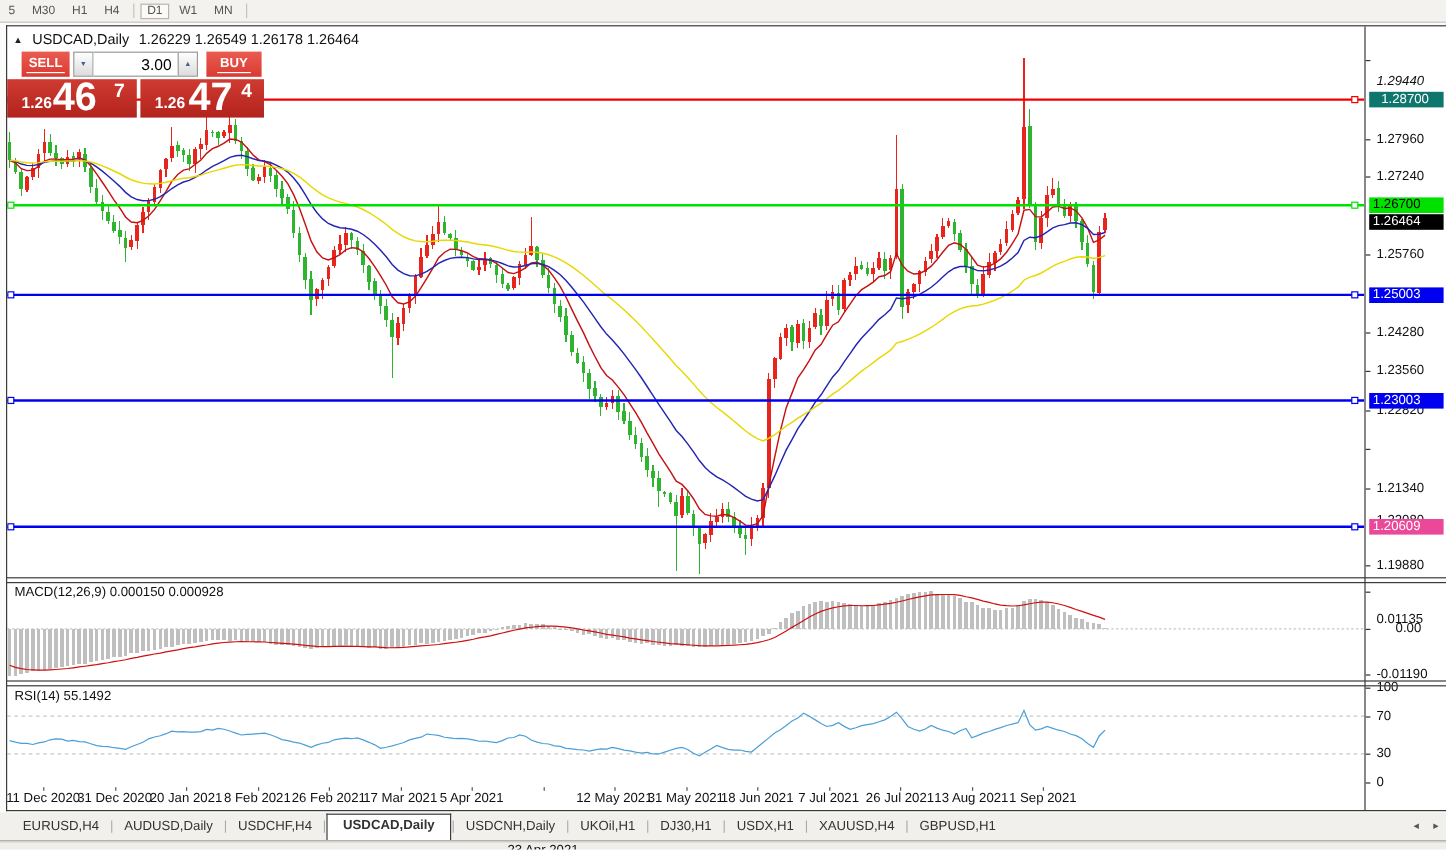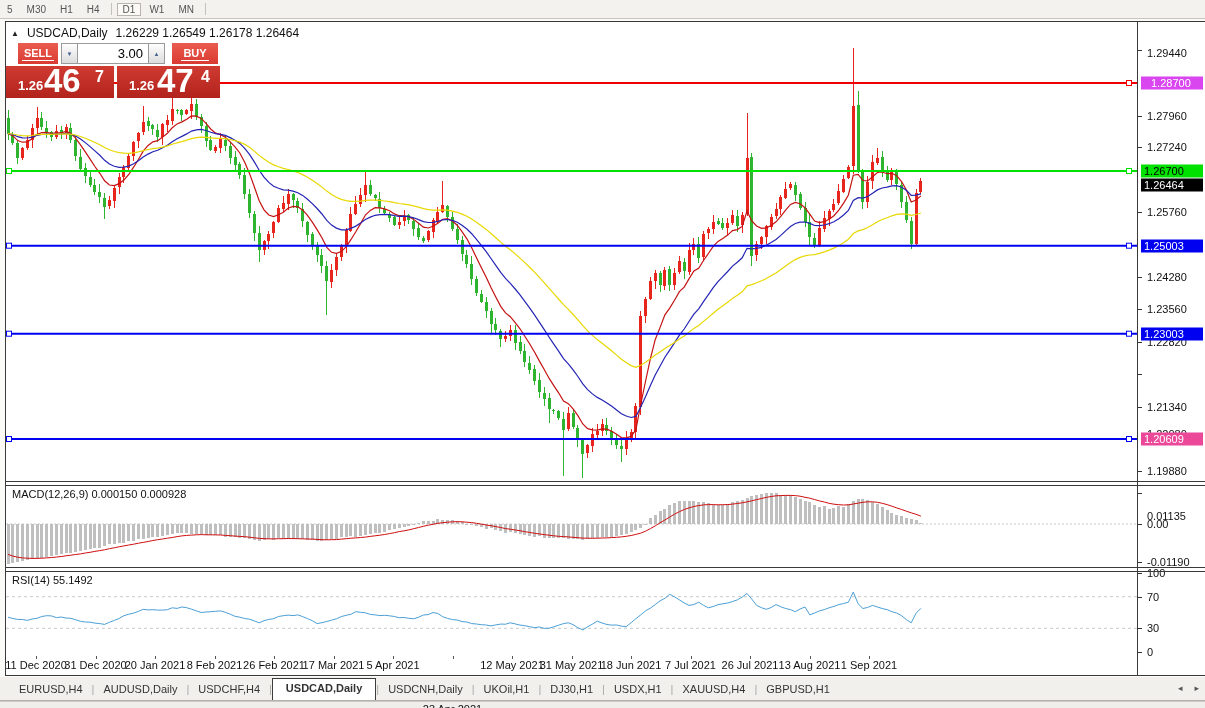--- a/index.html
+++ b/index.html
@@ -682,21 +682,21 @@
         <rect x="919.4" y="523.3" width="3" height="1.0" fill="#bfbfbf"></rect>
       </g>
       <polyline points="8.0,554.4 12.8,556.1 17.7,557.2 22.5,557.9 27.3,558.2 32.1,558.4 37.0,558.4 41.8,558.2 46.6,557.9 51.5,557.5 56.3,557.1 61.1,556.5 66.0,555.8 70.8,555.2 75.6,554.5 80.5,553.9 85.3,553.0 90.1,552.3 94.9,551.4 99.8,550.6 104.6,549.8 109.4,548.7 114.3,547.8 119.1,546.8 123.9,545.9 128.8,545.0 133.6,544.2 138.4,543.2 143.2,542.4 148.1,541.5 152.9,540.5 157.7,539.7 162.6,539.0 167.4,538.2 172.2,537.5 177.1,536.6 181.9,535.9 186.7,535.4 191.5,535.1 196.4,534.8 201.2,534.6 206.0,534.8 210.9,534.8 215.7,534.9 220.5,535.0 225.3,535.4 230.2,535.7 235.0,536.1 239.8,536.4 244.7,536.7 249.5,537.2 254.3,537.8 259.2,538.3 264.0,538.7 268.8,538.8 273.6,538.9 278.5,538.7 283.3,538.7 288.1,538.5 293.0,538.6 297.8,538.7 302.6,538.8 307.5,539.0 312.3,539.1 317.1,539.4 321.9,539.7 326.8,539.8 331.6,539.7 336.4,539.6 341.3,539.1 346.1,538.7 350.9,538.2 355.8,537.9 360.6,537.5 365.4,537.1 370.3,536.4 375.1,535.8 379.9,535.2 384.7,534.5 389.6,533.6 394.4,532.7 399.2,531.6 404.1,530.8 408.9,529.9 413.7,528.7 418.6,527.5 423.4,526.3 428.2,525.2 433.0,524.3 437.9,523.3 442.7,522.7 447.5,522.2 452.4,521.8 457.2,521.7 462.0,521.8 466.9,522.2 471.7,522.6 476.5,523.3 481.3,524.1 486.2,525.0 491.0,525.7 495.8,526.6 500.7,527.5 505.5,528.6 510.3,529.2 515.2,530.0 520.0,530.7 524.8,531.7 529.6,532.4 534.5,533.3 539.3,533.9 544.1,534.6 549.0,535.2 553.8,535.8 558.6,536.3 563.5,536.6 568.3,536.9 573.1,537.3 577.9,537.7 582.8,538.1 587.6,538.2 592.4,538.3 597.3,538.2 602.1,538.0 606.9,537.9 611.8,537.6 616.6,537.3 621.4,536.9 626.2,536.3 631.1,535.5 635.9,534.4 640.7,533.1 645.6,531.2 650.4,528.6 655.2,525.9 660.0,522.8 664.9,520.0 669.7,517.0 674.5,514.2 679.4,511.7 684.2,509.5 689.0,507.9 693.9,506.5 698.7,505.6 703.5,504.9 708.4,504.6 713.2,504.6 718.0,504.8 722.8,504.7 727.7,504.6 732.5,504.1 737.3,503.5 742.2,502.8 747.0,501.9 751.8,500.8 756.6,499.6 761.5,498.5 766.3,497.4 771.1,496.5 776.0,495.8 780.8,495.6 785.6,495.4 790.5,495.4 795.3,495.6 800.1,496.2 805.0,497.3 809.8,498.2 814.6,499.5 819.4,500.9 824.3,502.0 829.1,503.3 833.9,504.2 838.8,504.7 843.6,505.0 848.4,504.8 853.3,504.0 858.1,503.1 862.9,502.3 867.7,501.8 872.6,501.8 877.4,502.3 882.2,503.3 887.1,504.6 891.9,506.2 896.7,507.9 901.6,509.5 906.4,511.2 911.2,512.8 916.0,514.3 920.9,516.1 " fill="none" stroke="#cf0f0f" stroke-width="1" clip-path="url(#cpM)"></polyline>
       <line x1="6" x2="1137" y1="596.7" y2="596.7" stroke="#c8c8c8" stroke-dasharray="3,3"></line>
       <line x1="6" x2="1137" y1="628.3" y2="628.3" stroke="#c8c8c8" stroke-dasharray="3,3"></line>
       <polyline points="8.0,617.2 12.8,618.5 17.7,619.4 22.5,619.5 27.3,620.4 32.1,619.0 37.0,618.3 41.8,616.5 46.6,615.7 51.5,615.9 56.3,617.6 61.1,617.0 66.0,618.0 70.8,618.3 75.6,619.8 80.5,621.3 85.3,622.0 90.1,622.2 94.9,623.1 99.8,623.6 104.6,624.4 109.4,622.3 114.3,620.4 119.1,618.5 123.9,615.7 128.8,614.2 133.6,613.1 138.4,611.4 143.2,609.3 148.1,609.9 152.9,609.7 157.7,610.1 162.6,610.1 167.4,609.7 172.2,607.8 177.1,608.4 181.9,607.0 186.7,607.7 191.5,609.2 196.4,610.9 201.2,612.5 206.0,612.0 210.9,611.7 215.7,611.3 220.5,610.9 225.3,612.3 230.2,614.2 235.0,616.3 239.8,617.2 244.7,618.5 249.5,619.2 254.3,620.9 259.2,622.8 264.0,620.7 268.8,619.4 273.6,618.7 278.5,616.5 283.3,615.7 288.1,615.1 293.0,615.6 297.8,614.9 302.6,616.6 307.5,618.6 312.3,620.7 317.1,623.6 321.9,622.7 326.8,621.5 331.6,620.2 336.4,618.8 341.3,616.6 346.1,615.3 350.9,614.3 355.8,611.7 360.6,612.3 365.4,612.8 370.3,614.4 375.1,614.9 379.9,615.6 384.7,615.3 389.6,615.8 394.4,616.5 399.2,617.7 404.1,617.5 408.9,618.3 413.7,618.8 418.6,617.2 423.4,615.0 428.2,614.6 433.0,612.5 437.9,613.5 442.7,616.7 447.5,618.4 452.4,619.6 457.2,620.0 462.0,621.6 466.9,622.0 471.7,623.6 476.5,624.0 481.3,624.7 486.2,625.0 491.0,625.9 495.8,624.9 500.7,624.1 505.5,624.2 510.3,622.8 515.2,623.9 520.0,625.1 524.8,625.7 529.6,626.7 534.5,627.6 539.3,627.0 544.1,628.3 549.0,628.3 553.8,626.8 558.6,625.2 563.5,623.6 568.3,622.8 573.1,624.6 577.9,627.7 582.8,629.9 587.6,626.8 592.4,624.1 597.3,621.2 602.1,623.0 606.9,624.5 611.8,625.1 616.6,625.0 621.4,626.1 626.2,626.7 631.1,622.7 635.9,618.7 640.7,614.9 645.6,610.8 650.4,608.1 655.2,604.6 660.0,600.9 664.9,598.3 669.7,594.3 674.5,596.8 679.4,599.9 684.2,602.9 689.0,605.4 693.9,604.5 698.7,602.2 703.5,605.3 708.4,607.8 713.2,606.5 718.0,604.7 722.8,603.8 727.7,603.0 732.5,601.5 737.3,599.9 742.2,597.0 747.0,593.5 751.8,599.1 756.6,605.4 761.5,607.7 766.3,609.3 771.1,607.5 776.0,604.6 780.8,606.8 785.6,608.5 790.5,609.6 795.3,611.7 800.1,609.0 805.0,607.0 809.8,614.9 814.6,613.0 819.4,610.9 824.3,609.6 829.1,607.8 833.9,606.4 838.8,604.6 843.6,603.5 848.4,602.2 853.3,592.0 858.1,603.8 862.9,608.5 867.7,607.4 872.6,605.4 877.4,607.0 882.2,608.5 887.1,609.6 891.9,611.7 896.7,613.0 901.6,615.7 906.4,619.6 911.2,622.8 916.0,613.3 920.9,608.4 " fill="none" stroke="#4b9fd6" stroke-width="1" clip-path="url(#cpR)"></polyline>
     </svg>
 
   <div class="axis" id="axis">
       <div class="dash" style="top: 28.4242px;"></div>
-      <div class="tick" style="top: 31px;">1.29440</div>
+      <div class="tick" style="top: 46px; font-style: italic;">1.29440</div>
       <div class="dash" style="top: 93.5448px;"></div>
       <div class="tick" style="top: 93.5448px;">1.27960</div>
       <div class="dash" style="top: 125.225px;"></div>
       <div class="tick" style="top: 125.225px;">1.27240</div>
       <div class="dash" style="top: 190.346px;"></div>
       <div class="tick" style="top: 190.346px; text-align: right;">1.25760</div>
       <div class="dash" style="top: 255.466px;"></div>
       <div class="tick" style="top: 255.466px;">1.24280</div>
       <div class="dash" style="top: 287.147px;"></div>
       <div class="tick" style="top: 287.147px;">1.23560</div>
@@ -704,32 +704,32 @@
       <div class="tick" style="top: 319.707px;">1.22820</div>
       <div class="dash" style="top: 352.267px;"></div>
       <div class="tick" style="top: 372px; margin-top: 40px;">1.22080</div>
       <div class="dash" style="top: 384.827px;"></div>
       <div class="tick" style="top: 384.827px;">1.21340</div>
       <div class="dash" style="top: 449.068px;"></div>
       <div class="tick" style="top: 449.068px;">1.19880</div>
       <div class="dash" style="top: 471px;"></div>
       <div class="tick" style="top: 471px; margin-top: 23px;">0.01135</div>
       <div class="dash" style="top: 502px;"></div>
-      <div class="tick" style="top: 502px;">0.00</div>
+      <div class="tick" style="top: 502px; margin-left: 16px;">0.00</div>
       <div class="dash" style="top: 540px;"></div>
       <div class="tick" style="top: 540px;">-0.01190</div>
       <div class="dash" style="top: 551px;"></div>
       <div class="tick" style="top: 551px;">100</div>
       <div class="dash" style="top: 574.7px;"></div>
       <div class="tick" style="top: 574.7px;">70</div>
       <div class="dash" style="top: 606.3px;"></div>
       <div class="tick" style="top: 606.3px;">30</div>
       <div class="dash" style="top: 630px;"></div>
       <div class="tick" style="top: 630px;">0</div>
-      <div class="tag" style="top: 60.9845px; background: #d946ef; color: rgb(255, 255, 255); padding-left: 10px;">1.28700</div>
+      <div class="tag" style="top: 60.9845px; background: #0f766e; color: rgb(255, 255, 255); padding-left: 10px;">1.28700</div>
       <div class="tag" style="top: 148.985px; background: rgb(0, 225, 0); color: rgb(0, 0, 0);">1.26700</div>
       <div class="tag" style="top: 223.654px; background: rgb(0, 0, 240); color: rgb(255, 255, 255);">1.25003</div>
       <div class="tag" style="top: 311.655px; background: rgb(0, 0, 240); color: rgb(255, 255, 255);">1.23003</div>
       <div class="tag" style="top: 416.992px; background: #ec4899; color: rgb(255, 255, 255);">1.20609</div>
       <div class="tag" style="top: 163.369px; background: rgb(0, 0, 0); color: rgb(255, 255, 255);">1.26464</div>
     </div>
 
   <div class="fl" style="left:0;top:0;width:1200px;height:1px"></div>
   <div class="fl" style="left:0;top:0;width:1px;height:655px"></div>
   <div class="fl" style="left:0;top:460px;width:1200px;height:1px"></div>

